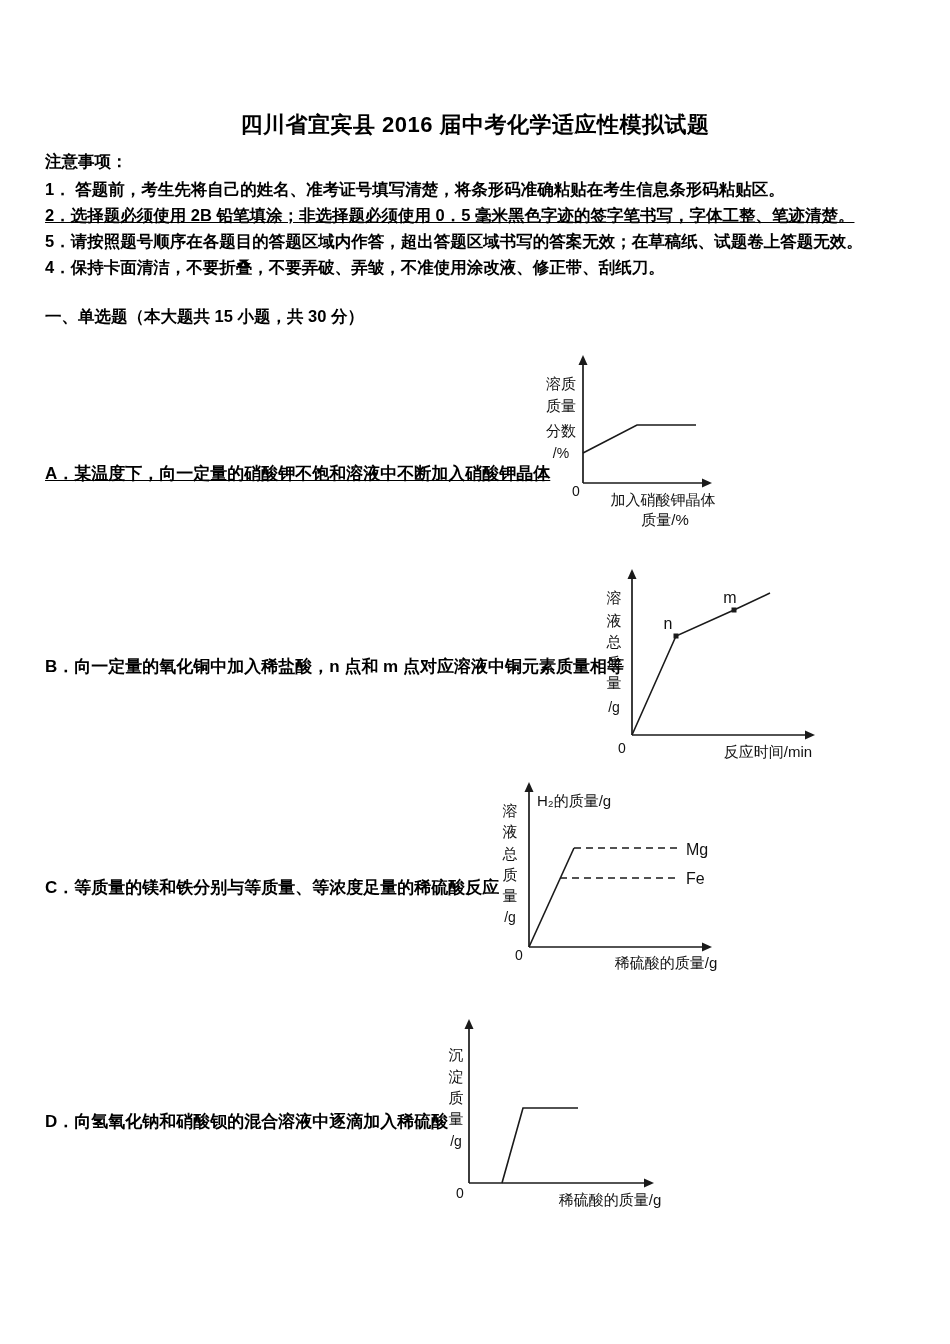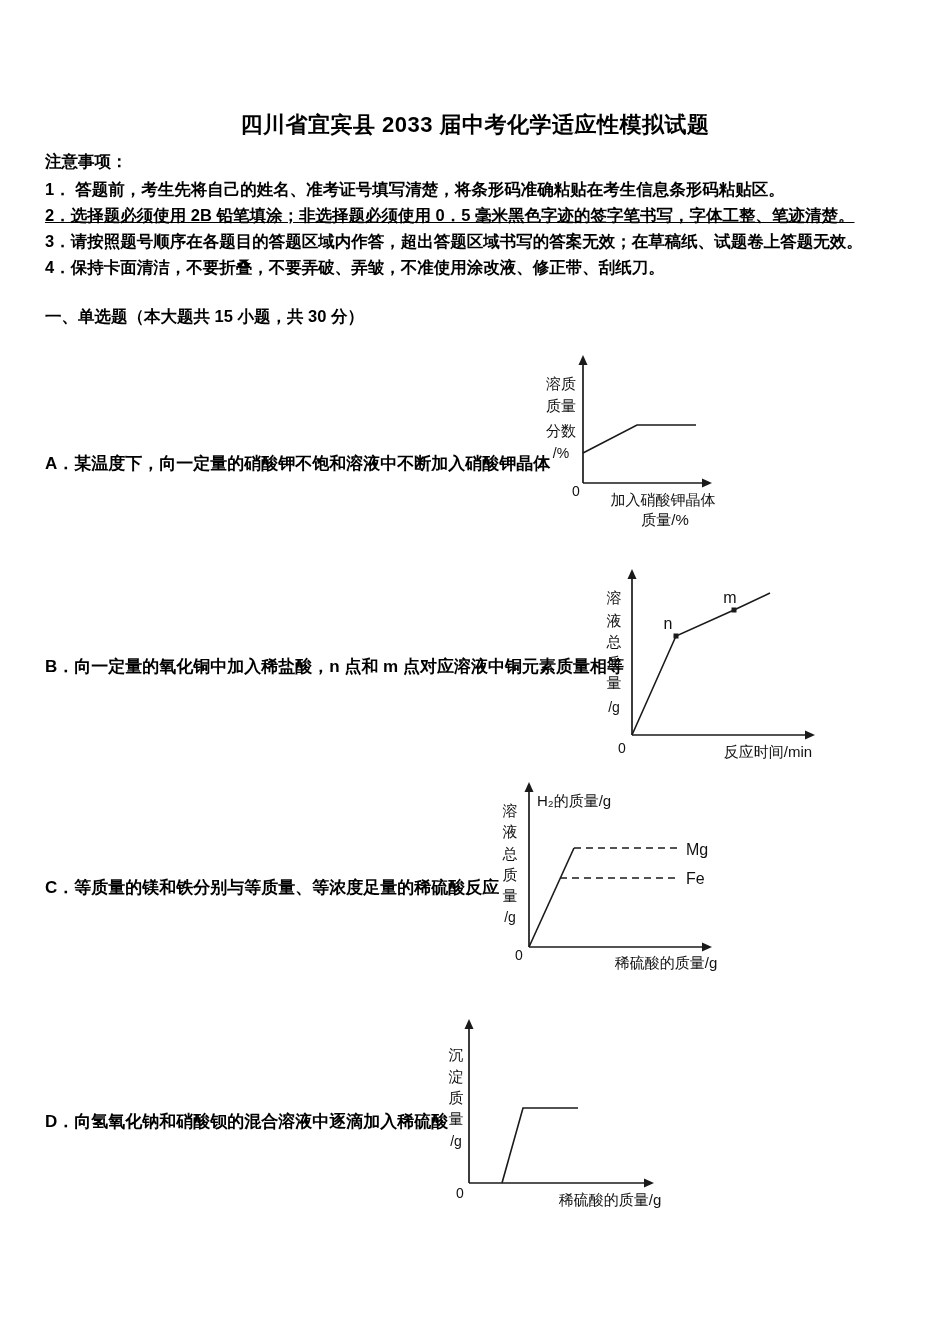--- a/index.html
+++ b/index.html
@@ -36,31 +36,31 @@
     font-family:"Liberation Sans","DejaVu Sans",sans-serif;
     font-weight:500;
     fill:#111;
   }
 </style>
 </head>
 <body>
 
 <div class="page">
 
-  <div class="title">四川省宜宾县 2033 届中考化学适应性模拟试题</div>
+  <div class="title">四川省宜宾县 2016 届中考化学适应性模拟试题</div>
 
   <div class="txt" style="top:151px;">注意事项：</div>
   <div class="txt" style="top:179px;">1．  答题前，考生先将自己的姓名、准考证号填写清楚，将条形码准确粘贴在考生信息条形码粘贴区。</div>
   <div class="txt" style="top:205px;text-decoration:underline;">2．选择题必须使用 2B 铅笔填涂；非选择题必须使用 0．5 毫米黑色字迹的签字笔书写，字体工整、笔迹清楚。</div>
-  <div class="txt" style="top:231px;">3．请按照题号顺序在各题目的答题区域内作答，超出答题区域书写的答案无效；在草稿纸、试题卷上答题无效。</div>
+  <div class="txt" style="top:231px;">5．请按照题号顺序在各题目的答题区域内作答，超出答题区域书写的答案无效；在草稿纸、试题卷上答题无效。</div>
   <div class="txt" style="top:257px;">4．保持卡面清洁，不要折叠，不要弄破、弄皱，不准使用涂改液、修正带、刮纸刀。</div>
 
   <div class="txt" style="top:306px;">一、单选题（本大题共 15 小题，共 30 分）</div>
 
-  <div class="opt" style="top:452px;">A．某温度下，向一定量的硝酸钾不饱和溶液中不断加入硝酸钾晶体</div>
+  <div class="opt" style="top:462px;text-decoration:underline;">A．某温度下，向一定量的硝酸钾不饱和溶液中不断加入硝酸钾晶体</div>
   <div class="opt" style="top:655px;">B．向一定量的氧化铜中加入稀盐酸，n 点和 m 点对应溶液中铜元素质量相等</div>
   <div class="opt" style="top:876px;">C．等质量的镁和铁分别与等质量、等浓度足量的稀硫酸反应</div>
   <div class="opt" style="top:1110px;">D．向氢氧化钠和硝酸钡的混合溶液中逐滴加入稀硫酸</div>
 
   <div class="chart" style="left: 530px; top: 353px; width: 270px; height: 180px;">
       <svg width="270" height="180" viewBox="0 0 270 180">
         <line x1="53" y1="130" x2="53" y2="10" stroke="#1a1a1a" stroke-width="1.7"></line>
         <polygon points="48.5,12 53,2 57.5,12" fill="#1a1a1a"></polygon>
         <line x1="53" y1="130" x2="174" y2="130" stroke="#1a1a1a" stroke-width="1.7"></line>
         <polygon points="172,125.5 182,130 172,134.5" fill="#1a1a1a"></polygon>

